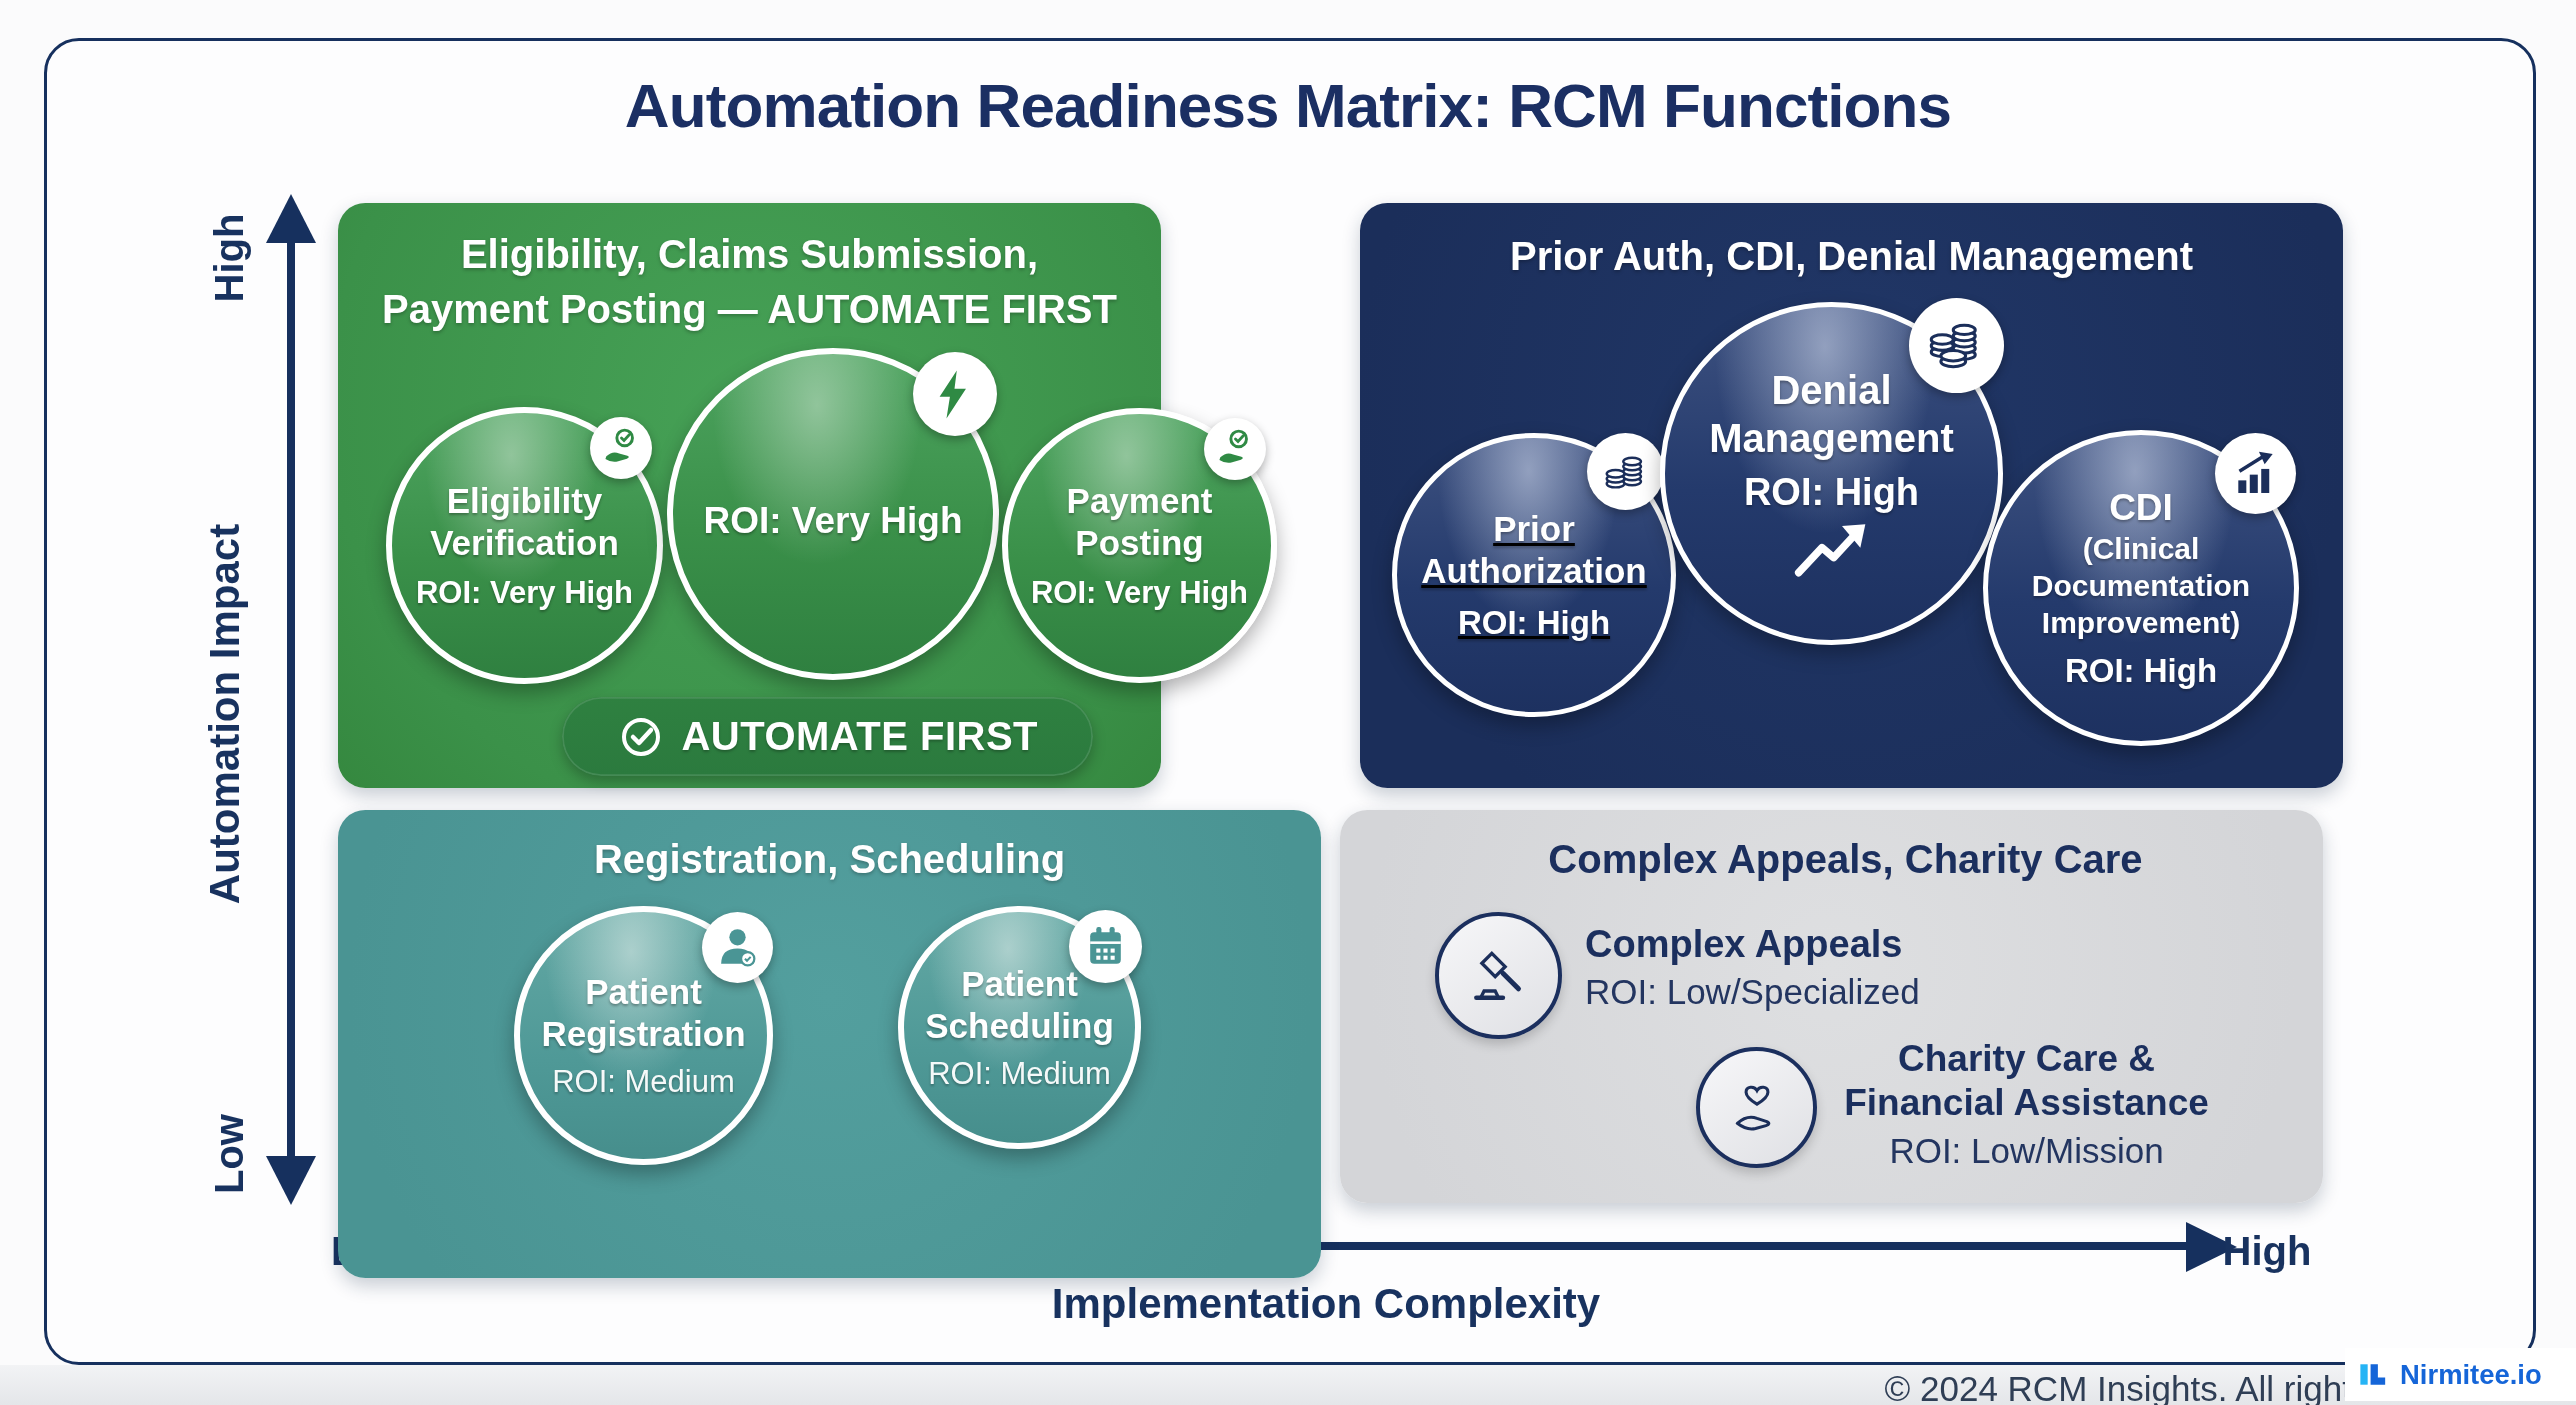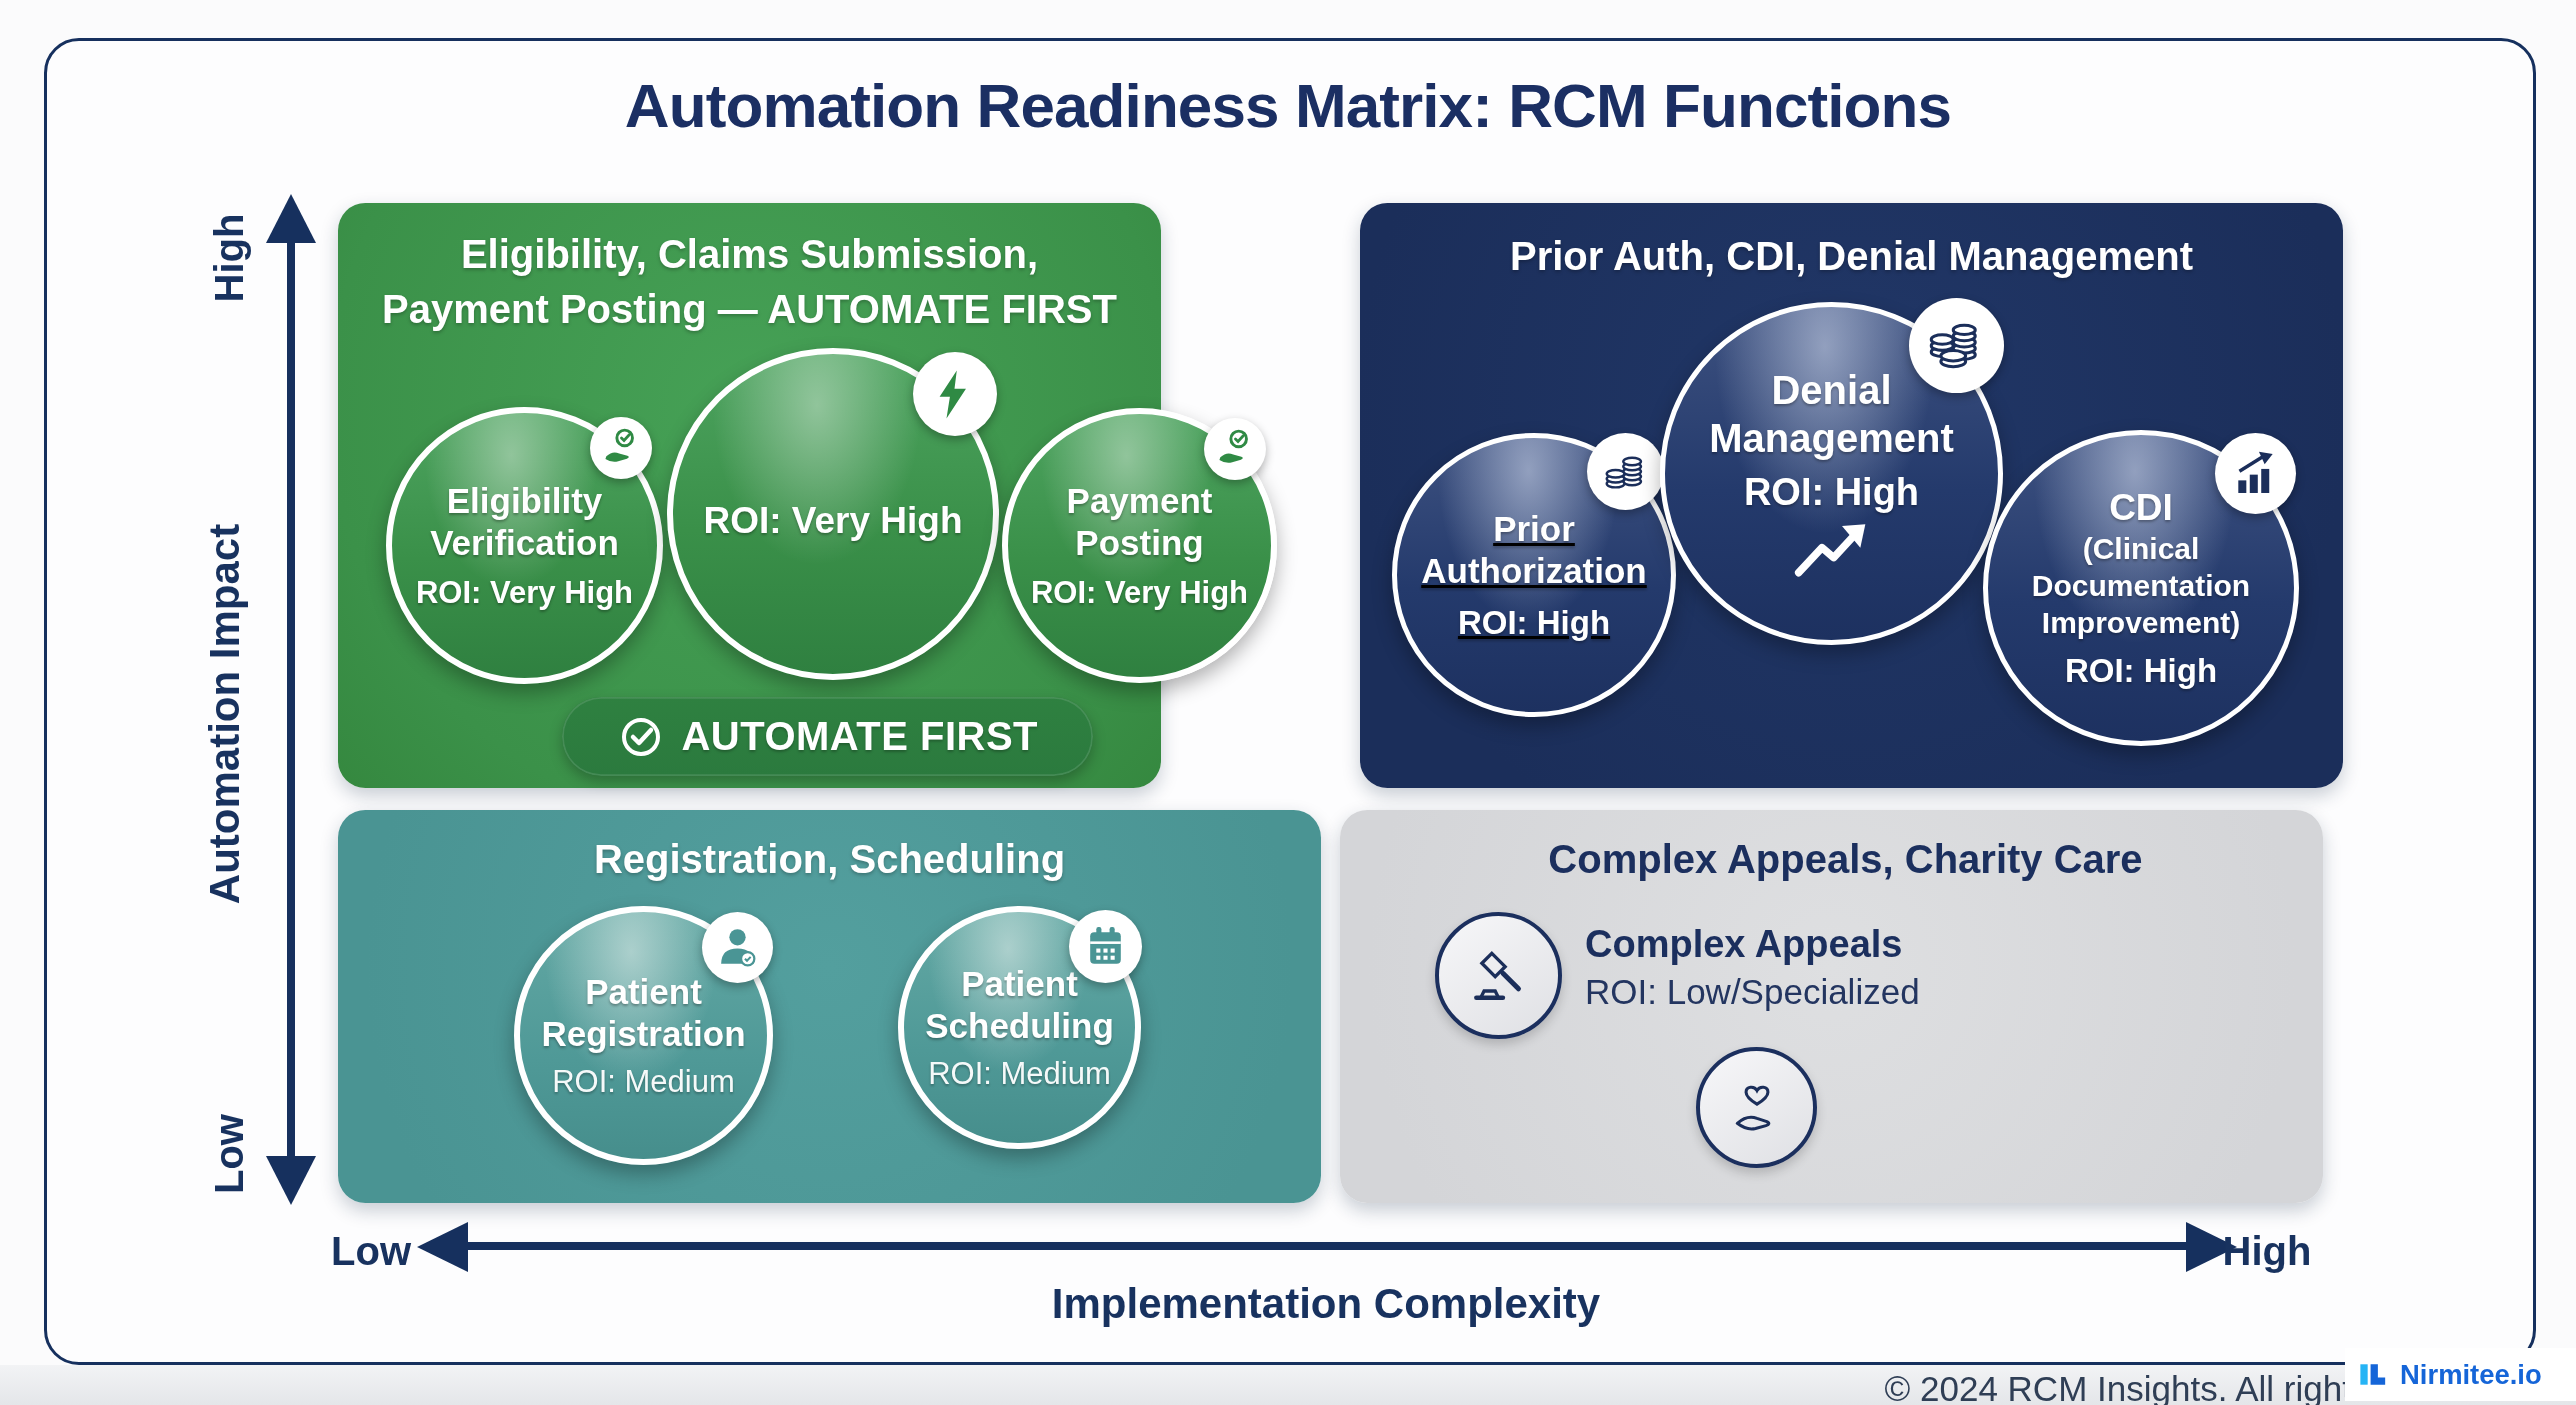--- a/index.html
+++ b/index.html
@@ -24,21 +24,21 @@
   .axis-label{position:absolute;color:#18325f;font-weight:bold;white-space:nowrap;
         transform:translate(-50%,-50%);}
   .axis-label.rot{transform:translate(-50%,-50%) rotate(-90deg);}
 
   
   .quad{position:absolute;border-radius:27.4px;box-shadow:0 7.3px 18.3px rgba(20,40,70,0.22);}
   #q-tl{left:338px;top:203px;width:823px;height:585px;
         background:radial-gradient(circle at 50% 35%, #46a156 0%, #3b9149 75%, #35883f 100%);}
   #q-tr{left:1360px;top:203px;width:983px;height:585px;
         background:radial-gradient(circle at 50% 35%, #213767 0%, #1b2e5a 80%);}
-  #q-bl{left:338px;top:810px;width:983px;height:393px;
+  #q-bl{left:338px;top:810px;width:983px;height:468px;
         background:radial-gradient(circle at 50% 40%, #539f9e 0%, #4a9493 85%);}
   #q-br{left:1340px;top:810px;width:983px;height:393px;
         background:radial-gradient(circle at 50% 40%, #dedfe1 0%, #d4d5d8 85%);}
 
   .quad-header{position:absolute;left:0;right:0;text-align:center;font-weight:bold;
         font-size:40px;color:#ffffff;text-shadow:0 1.8px 3.7px rgba(0,0,0,0.25);line-height:55px;}
   .quad-header.dark{color:#1b2f5e;text-shadow:none;padding-left:28px;}
 
   
   .bubble{position:absolute;border-radius:50%;display:flex;flex-direction:column;
@@ -293,20 +293,27 @@
       <div class="gray-item-title">Complex Appeals</div>
       <div class="gray-item-roi">ROI: Low/Specialized</div>
     </div>
 
     <div class="gray-icon-circle" style="left:356px;top:237px;width:113px;height:113px;">
       <svg width="70" height="70" viewBox="0 0 64 64">
         <path d="M32 16 c-2.5 -4.5 -10 -4 -10 1.5 c0 4.5 6 8.5 10 11 c4 -2.5 10 -6.5 10 -11 c0 -5.5 -7.5 -6 -10 -1.5 z" fill="none" stroke="#1b2e5a" stroke-width="2.8"></path>
         <path d="M14 46 q9 -8 18 -4.5 l9 3 q4 1.8 -0.8 3.6 l-9.5 2.6 q-8 2 -16.7 -4.7" fill="none" stroke="#1b2e5a" stroke-width="2.8" stroke-linecap="round"></path>
       </svg>
     </div>
+    <div style="position:absolute;left:467px;top:227px;width:439px;text-align:center;">
+      <div class="gray-item-title" style="font-size:37px;">
+        <div>Charity Care &amp;</div>
+        <div>Financial Assistance</div>
+      </div>
+      <div class="gray-item-roi">ROI: Low/Mission</div>
+    </div>
   </div>
 
   <div id="copyright">© 2024 RCM Insights. All rights reserved.</div>
   <div id="brand">
     <svg width="35" height="35" viewBox="0 0 24 24">
       <rect x="3" y="5" width="5" height="14" fill="#26b4f5"></rect>
       <path d="M10 5 h5 v9 h5 v5 h-10 z" fill="#1565d8"></path>
     </svg>
     <span id="brand-name">Nirmitee.io</span>
   </div>

